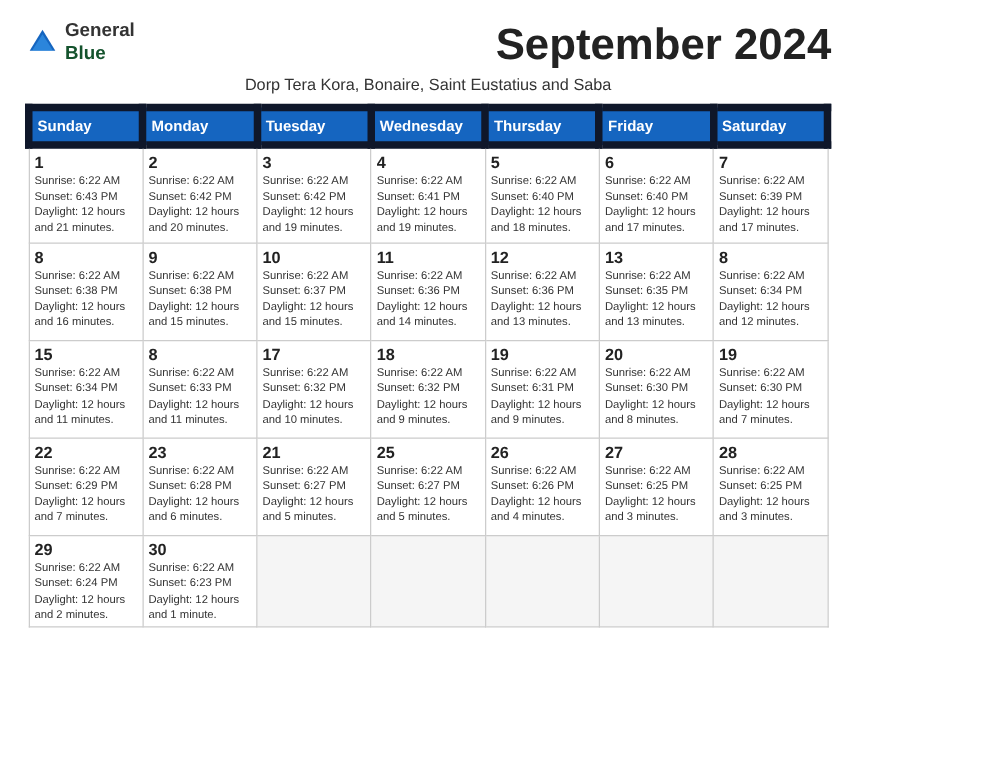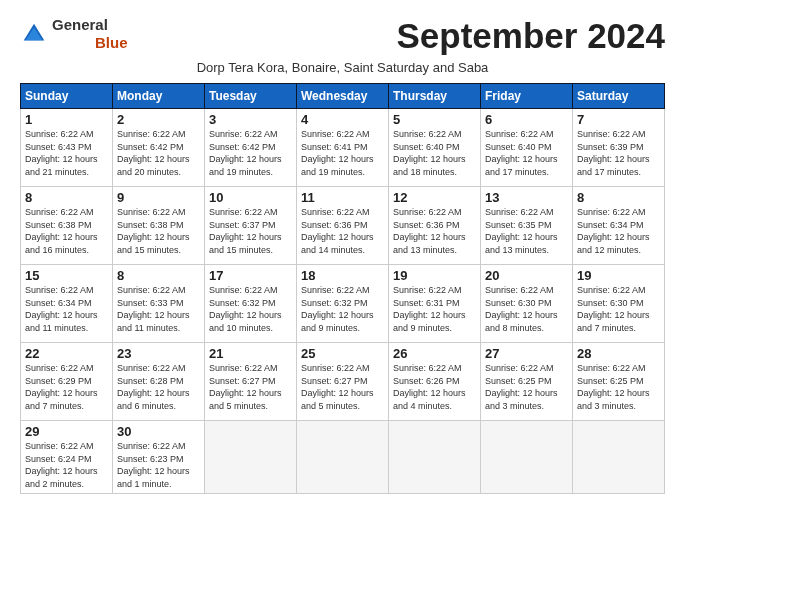--- a/index.html
+++ b/index.html
@@ -25,21 +25,21 @@
       display: flex;
       align-items: center;
       gap: 4px;
     }
     .logo-text {
       font-size: 15px;
       font-weight: bold;
       line-height: 1.2;
     }
     .logo-text .general { color: #333; }
-    .logo-text .blue { color: #c2410c; margin-left: 43px; }
+    .logo-text .blue { color: #14532d; }
     .logo-icon {
       width: 28px;
       height: 28px;
     }
     .month-title {
       font-size: 35px;
       font-weight: bold;
       color: #222;
       text-align: right;
     }
@@ -54,21 +54,21 @@
       border-collapse: collapse;
       table-layout: fixed;
     }
     .calendar th {
       background: #1565c0;
       color: #fff;
       font-size: 12px;
       font-weight: bold;
       padding: 5px 4px;
       text-align: left;
-      border: 1px solid #0f172a;
+      border: 6px solid #0f172a;
     }
     .calendar td {
       border: 1px solid #ccc;
       vertical-align: top;
       padding: 3px 4px;
       font-size: 9.5px;
       color: #333;
       height: 78px;
     }
     .calendar td.empty {
@@ -100,21 +100,21 @@
         <polygon points="15,4 26,22 4,22" fill="#1565c0"></polygon>
         <polygon points="15,8 24,22 6,22" fill="#42a5f5" opacity="0.5"></polygon>
       </svg>
       <div class="logo-text">
         <span class="general">General</span><br>
         <span class="blue">Blue</span>
       </div>
     </div>
     <div class="month-title">September 2024</div>
   </div>
-  <div class="subtitle">Dorp Tera Kora, Bonaire, Saint Saturday and Saba</div>
+  <div class="subtitle">Dorp Tera Kora, Bonaire, Saint Eustatius and Saba</div>
 
   <table class="calendar">
     <thead>
       <tr>
         <th>Sunday</th>
         <th>Monday</th>
         <th>Tuesday</th>
         <th>Wednesday</th>
         <th>Thursday</th>
         <th>Friday</th>

